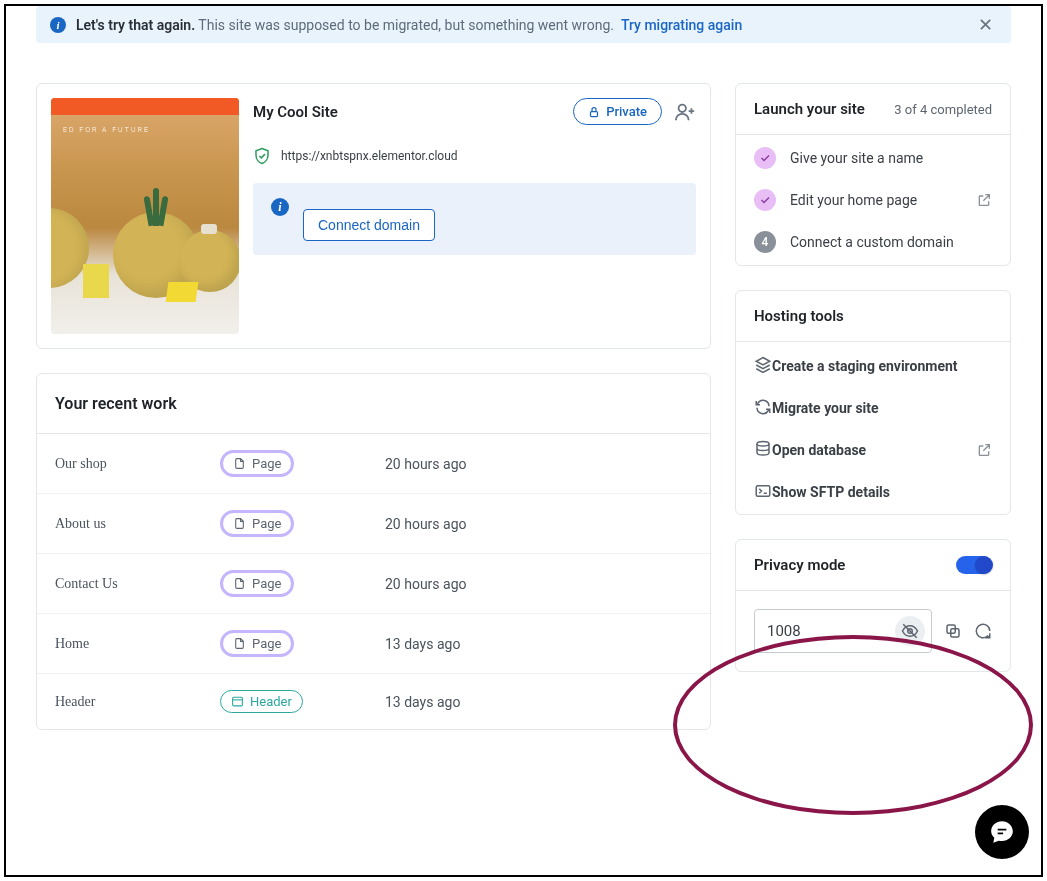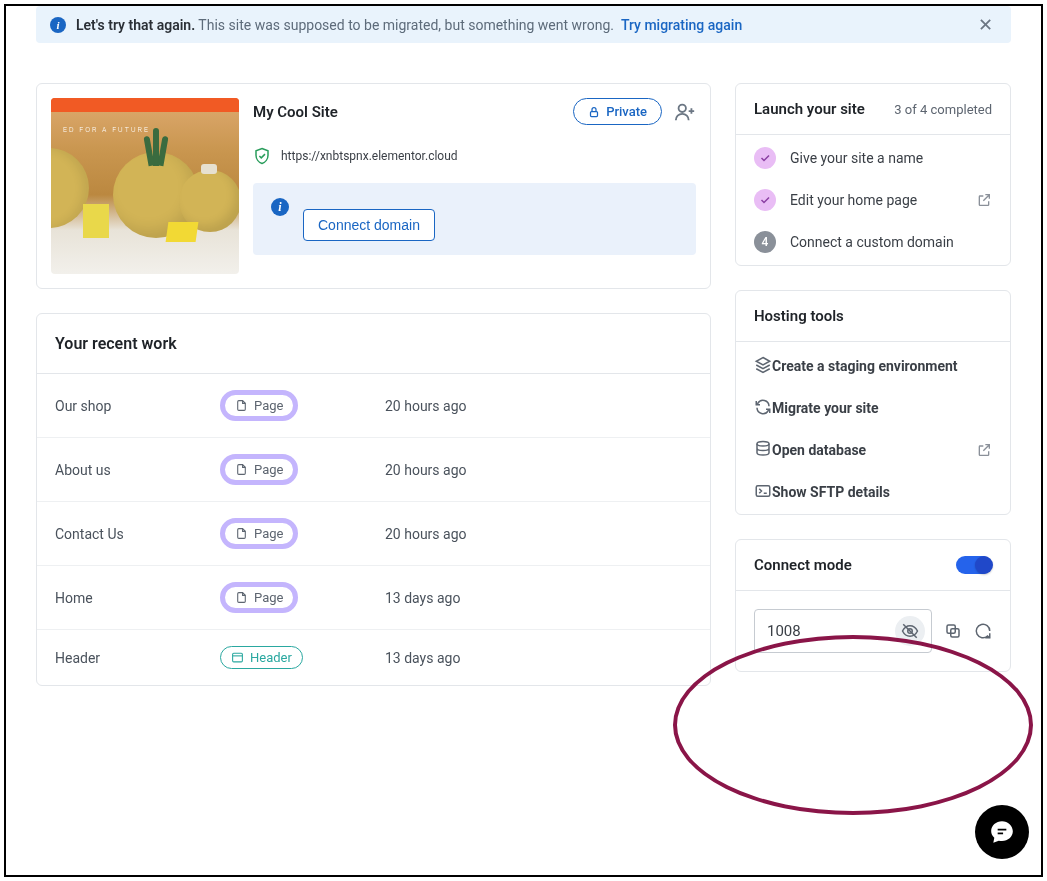--- a/index.html
+++ b/index.html
@@ -9,21 +9,21 @@
     .alert .info-icon { width: 16px; height: 16px; background: #1a66c3; border-radius: 50%; position: relative; flex-shrink: 0; }
     .alert .info-icon::after { content: "i"; color: #fff; font-weight: bold; font-size: 11px; position: absolute; top: 50%; left: 50%; transform: translate(-50%, -50%); font-style: italic; font-family: serif; }
     .alert .msg { font-size: 14px; color: #5d6b7a; flex: 1; white-space: nowrap; overflow: hidden; }
     .alert .msg b { color: #2a2f36; font-weight: 600; }
     .alert .link { color: #1a66c3; text-decoration: none; font-weight: 500; cursor: pointer; }
     .alert .close { color: #6b7683; font-size: 18px; cursor: pointer; padding: 0 4px; }
     .layout { display: flex; gap: 24px; align-items: flex-start; }
     .main { flex: 1; display: flex; flex-direction: column; gap: 24px; }
     .card { border: 1px solid #e3e6ea; border-radius: 6px; background: #fff; }
     .site-card { display: flex; padding: 14px; gap: 14px; align-items: flex-start; }
-    .thumb { width: 188px; height: 176px; border-radius: 4px; background: linear-gradient(to bottom, #f15a24 0%, #f15a24 7%, #d9a568 7%, #c9964f 30%, #bb8840 55%, #e8e3d8 75%, #f2f0eb 100%); position: relative; overflow: hidden; flex-shrink: 0; }
+    .thumb { width: 188px; height: 236px; border-radius: 4px; background: linear-gradient(to bottom, #f15a24 0%, #f15a24 7%, #d9a568 7%, #c9964f 30%, #bb8840 55%, #e8e3d8 75%, #f2f0eb 100%); position: relative; overflow: hidden; flex-shrink: 0; }
     .thumb-header { position: absolute; top: 0; left: 0; right: 0; height: 14px; background: #f15a24; }
     .thumb-text { position: absolute; top: 28px; left: 12px; color: #fff; font-size: 7px; letter-spacing: 2px; font-weight: 300; }
     .thumb-shape1 { position: absolute; width: 86px; height: 86px; background: #d2b456; border-radius: 50%; bottom: 36px; left: 62px; box-shadow: inset -8px -8px 14px rgba(0,0,0,0.1); }
     .thumb-shape2 { position: absolute; width: 62px; height: 62px; background: #d2b456; border-radius: 50%; bottom: 42px; right: -2px; box-shadow: inset -6px -6px 10px rgba(0,0,0,0.1); }
     .thumb-cap { position: absolute; width: 16px; height: 10px; background: #e6e0d0; border-radius: 3px; bottom: 100px; right: 22px; }
     .thumb-leaves { position: absolute; bottom: 108px; left: 92px; width: 24px; height: 44px; }
     .thumb-leaf { position: absolute; width: 6px; background: #3a6b3f; border-radius: 3px 3px 0 0; bottom: 0; }
     .thumb-leaf.l1 { height: 38px; left: 10px; }
     .thumb-leaf.l2 { height: 30px; left: 3px; transform: rotate(-10deg); }
     .thumb-leaf.l3 { height: 30px; left: 17px; transform: rotate(10deg); }
@@ -40,24 +40,24 @@
     .shield { width: 18px; height: 18px; display:inline-flex; color: #2a9d5c; }
     .notice { background: #eaf1fb; border-radius: 4px; padding: 14px 18px; display: flex; gap: 14px; align-items: flex-start; margin-top:4px;}
     .notice .dot { width: 18px; height: 18px; background: #1a66c3; border-radius: 50%; position: relative; flex-shrink: 0; margin-top: 1px;}
     .notice .dot::after { content: "i"; color: #fff; font-weight: bold; font-size: 12px; position: absolute; top: 50%; left: 50%; transform: translate(-50%, -50%); font-style: italic; font-family: serif;}
     .notice .msg { font-size: 14px; color: #4a525c; line-height: 1.5; }
     .btn { display: inline-block; margin-top: 12px; border: 1.5px solid #1a66c3; color: #1a66c3; background: #fff; padding: 7px 14px; border-radius: 4px; font-size: 14px; font-weight: 500; cursor: pointer; }
     .recent-card { padding: 0; }
     .section-title { padding: 20px 18px; font-size: 16px; font-weight: 600; color: #1f2328; border-bottom: 1px solid #e3e6ea; }
     .work-row { display: flex; align-items: center; padding: 16px 18px; border-bottom: 1px solid #eef0f2; font-size: 14px; color: #4a525c; }
     .work-row:last-child { border-bottom: none; }
-    .work-name { width: 165px; }
+    .work-name { width: 165px; font-family: Liberation Serif, serif; }
     .work-type { width: 165px; }
     .work-time { flex: 1; }
-    .badge-page { display:inline-flex; align-items:center; gap:6px; border:5px solid #c4b5fd; color:#5d6570; padding:3px 10px; border-radius:999px; font-size:13px;}
+    .badge-page { display:inline-flex; align-items:center; gap:6px; border:3px solid #c4b5fd; color:#5d6570; padding:3px 10px; border-radius:999px; font-size:13px;}
     .badge-header { display:inline-flex; align-items:center; gap:6px; border:1px solid #2aa8a0; color:#2aa8a0; padding:3px 10px; border-radius:999px; font-size:13px;}
     .sidebar { width: 276px; display: flex; flex-direction: column; gap: 24px; }
     .side-card { border: 1px solid #e3e6ea; border-radius: 6px; }
     .side-head { display: flex; justify-content: space-between; align-items: center; padding: 16px 18px; border-bottom: 1px solid #e3e6ea; gap:8px;}
     .side-head .t { font-size: 15px; font-weight: 600; color: #1f2328; }
     .side-head .s { font-size: 13px; color: #5d6570; white-space:nowrap;}
     .side-body { padding: 12px 18px; display: flex; flex-direction: column; gap: 20px; }
     .step { display: flex; align-items: center; gap: 14px; font-size: 14px; color: #3a3f46; }
     .step.done.faded { color: #9ba1a8; }
     .step .circle { width: 22px; height: 22px; border-radius: 50%; display: flex; align-items: center; justify-content: center; flex-shrink: 0; font-size: 12px; }
@@ -289,21 +289,21 @@
                   <path d="M7 9l3 3-3 3M13 15h4"></path>
                 </svg>
               </span>
             <span>Show SFTP details</span>
           </div>
         </div>
       </div>
 
       <div class="side-card" style="position:relative;">
         <div class="privacy-head">
-          <span class="t">Connect mode</span>
+          <span class="t">Privacy mode</span>
           <span class="toggle"></span>
         </div>
         <div class="privacy-body">
           <div class="pin-box">
             <span class="pin">1008</span>
             <span class="icon-circle">
               <svg width="18" height="18" viewBox="0 0 24 24" fill="none" stroke="currentColor" stroke-width="2">
                   <path d="M2 12s3.5-7 10-7 10 7 10 7-3.5 7-10 7S2 12 2 12z"></path>
                   <circle cx="12" cy="12" r="3"></circle>
                   <path d="M3 3l18 18"></path>

